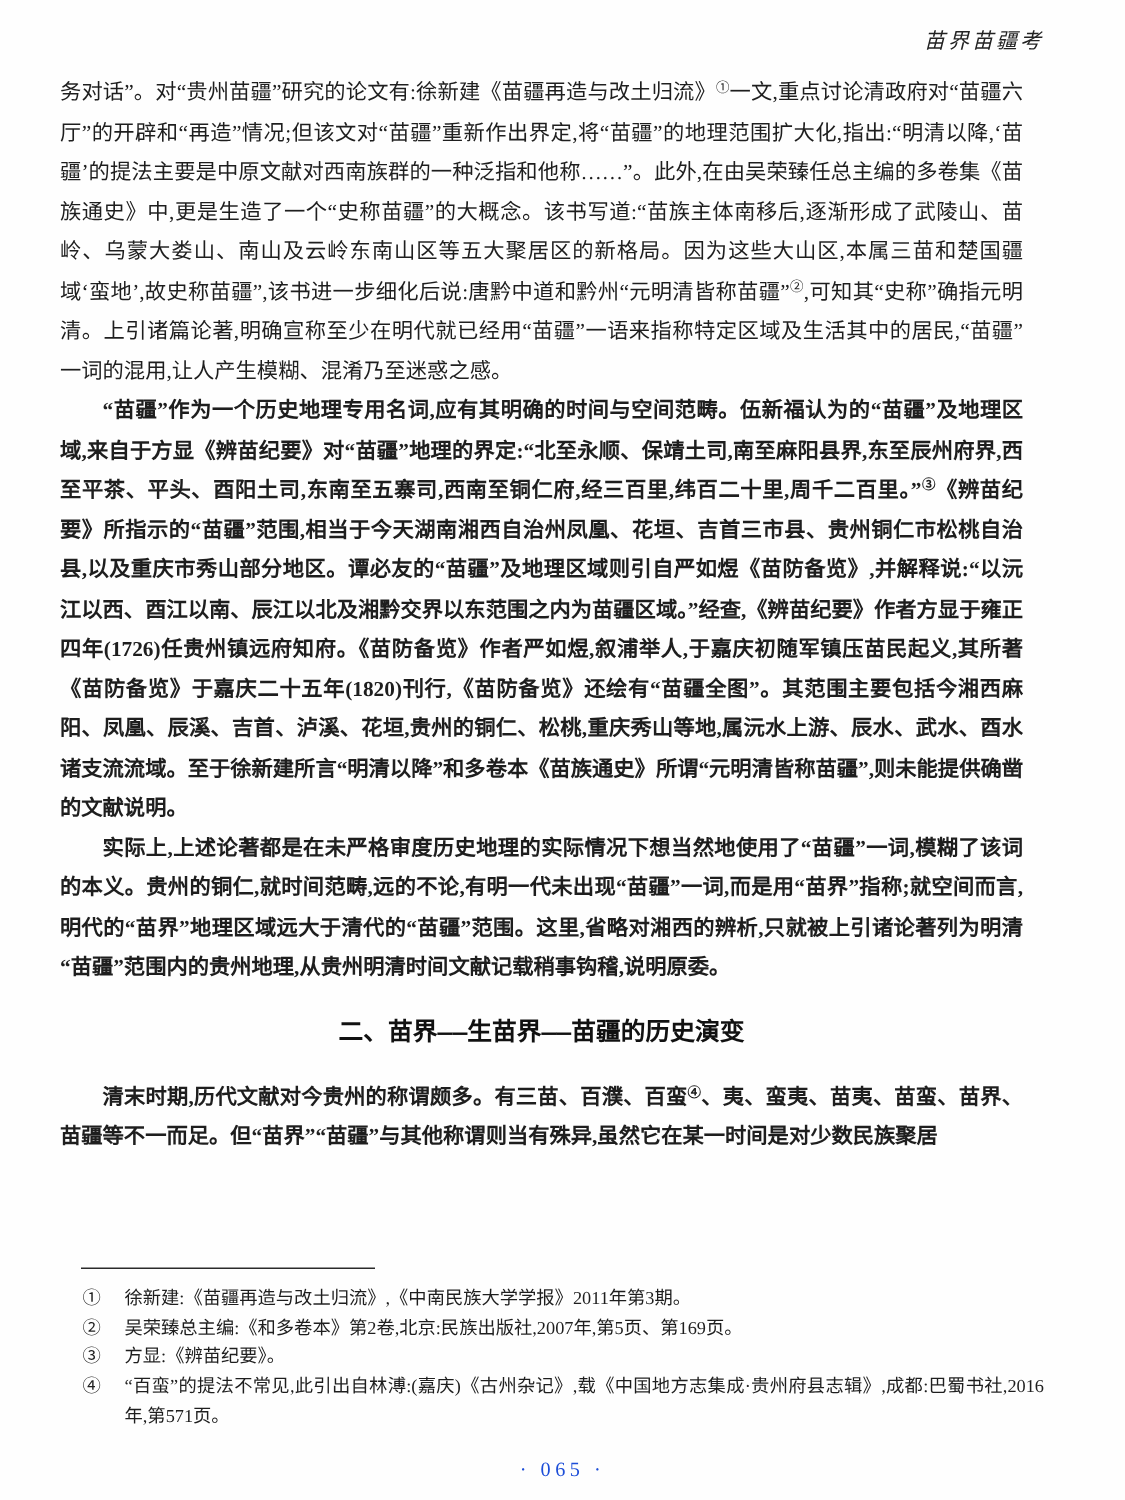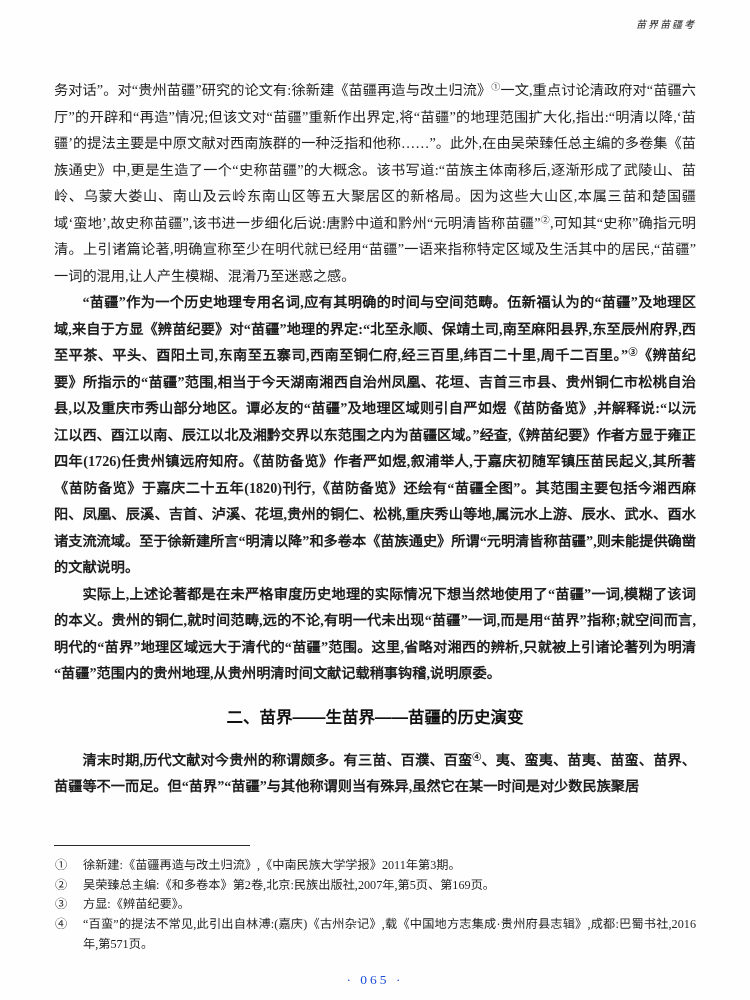--- a/index.html
+++ b/index.html
@@ -6,40 +6,39 @@
   .page{
     position:relative;
     width:750px;height:1000px;
     background:#fefefe;
     color:#1e1e1e;
     font-family:"Liberation Serif","DejaVu Serif",serif;
     overflow:hidden;
   }
   .running-header{
     position:absolute;top:16px;right:54px;
-    font-size:10px;font-style:italic;color:#222;
+    font-size:14px;font-style:italic;color:#222;
     letter-spacing:2px;
   }
   .content{
-    position:absolute;top:49px;left:54px;width:642px;height:782px;
+    position:absolute;top:49px;left:40px;width:642px;height:782px;
     overflow:hidden;
-    margin-top:28px;
   }
   .para{
     margin:0;
     font-size:14.2px;
     line-height:26.5px;
     text-align:justify;
     text-justify:inter-ideograph;
     word-break:break-all;
   }
   .para.indent{text-indent:2em;font-weight:bold;}
   .section-heading{
     margin:16px 0 16px 0;
-    font-family:Liberation Sans, sans-serif;
+    font-family:Liberation Mono, monospace;
     font-weight:700;
     font-size:16.5px;
     line-height:28px;
     text-align:center;
     color:#111;
   }
   sup.fnref{
     font-size:9px;
     vertical-align:5px;
     line-height:0;

